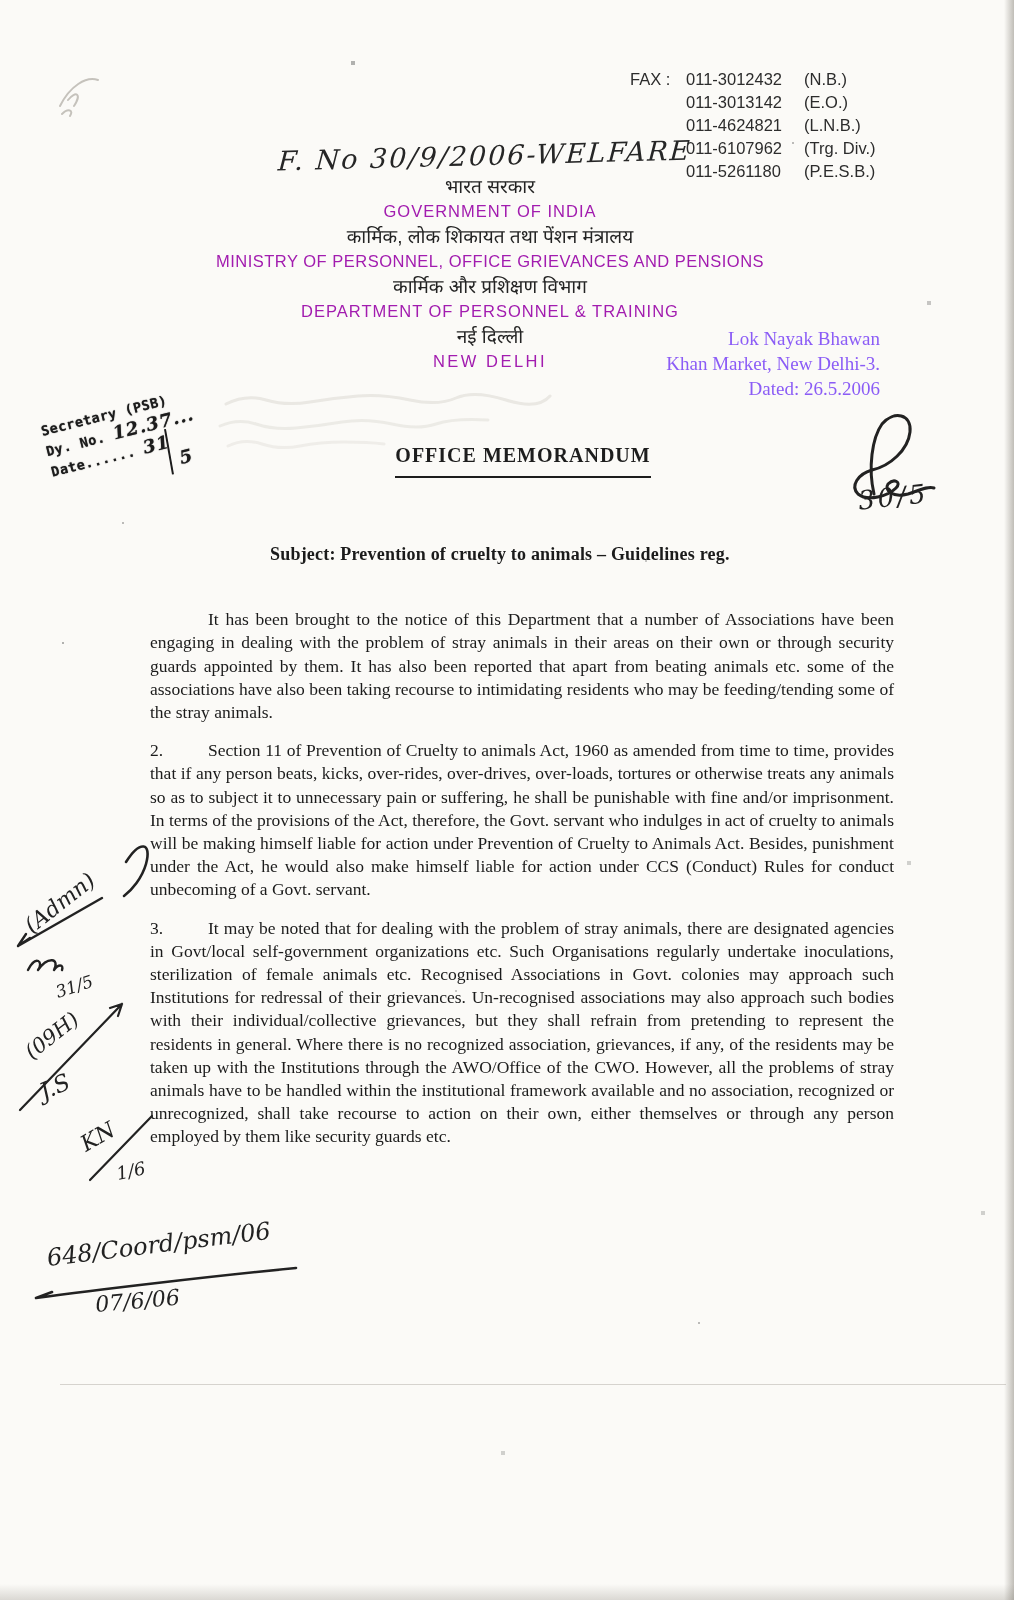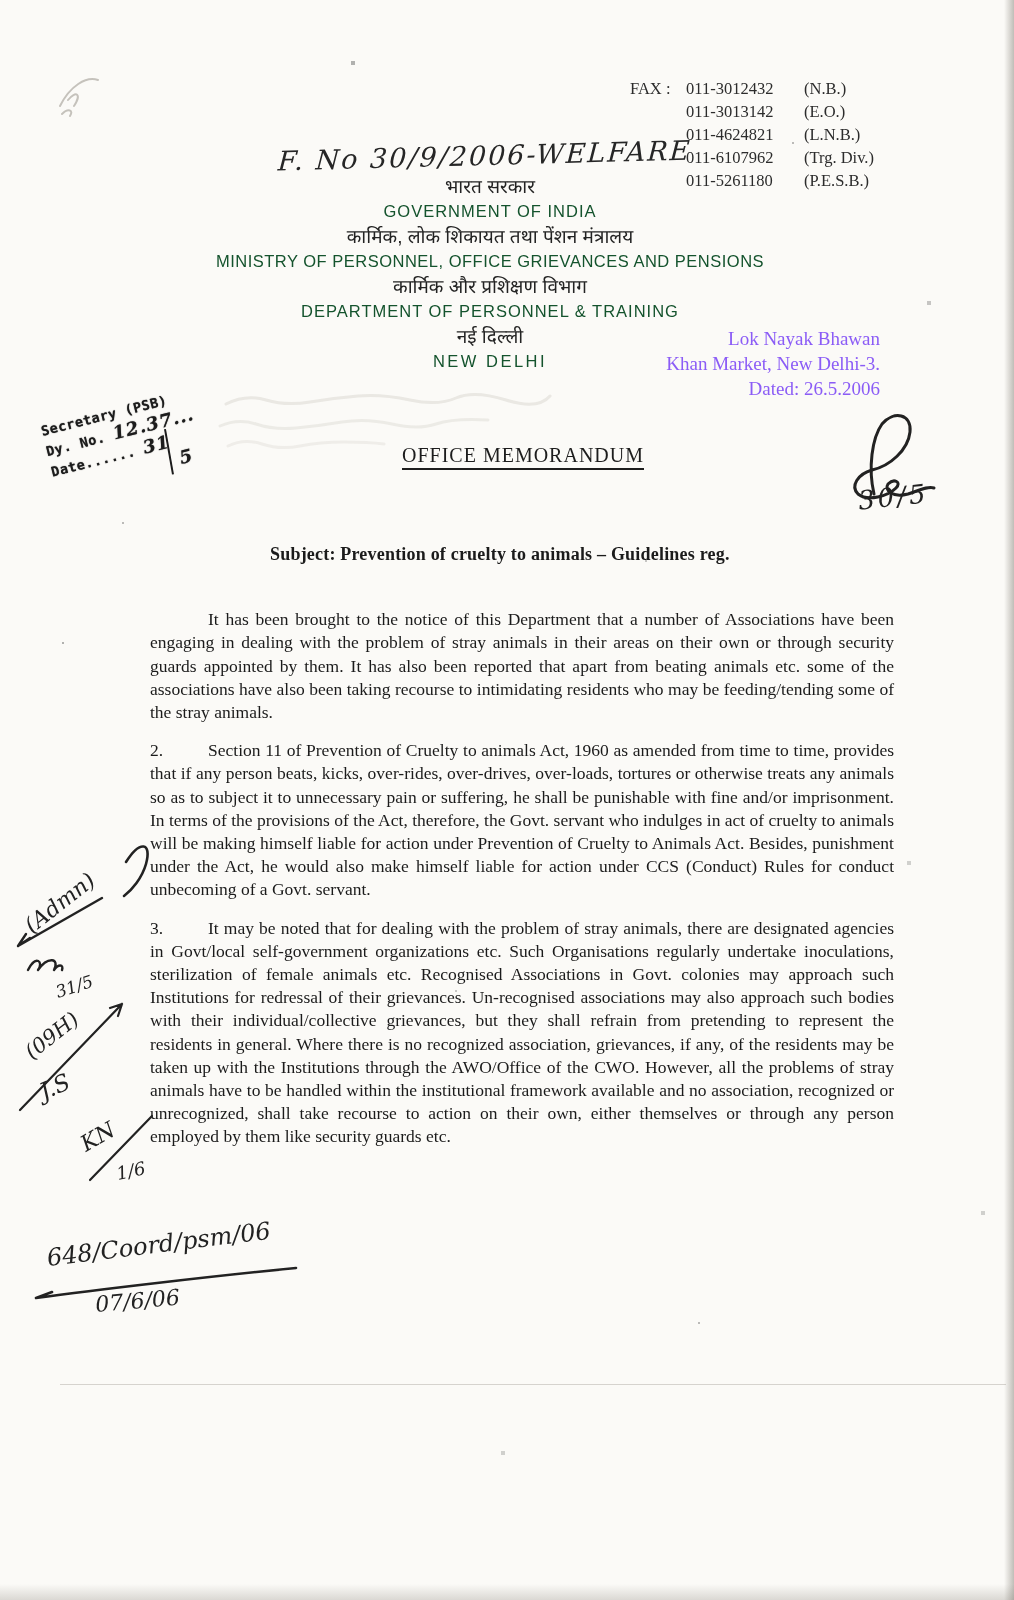--- a/index.html
+++ b/index.html
@@ -16,53 +16,53 @@
   .scanline{position:absolute;top:1384px;left:60px;width:946px;height:1px;
     background:#c9c6c0;opacity:.75;}
   .noise{position:absolute;top:0;left:0;width:2px;height:2px;background:transparent;
     box-shadow:352px 62px 0 1px rgba(40,40,40,.35), 792px 142px 0 0 rgba(40,40,40,.3),
     928px 302px 0 1px rgba(40,40,40,.25), 62px 642px 0 0 rgba(40,40,40,.35),
     908px 862px 0 1px rgba(40,40,40,.2), 698px 1322px 0 0 rgba(40,40,40,.3),
     502px 1452px 0 1px rgba(40,40,40,.2), 858px 1092px 0 0 rgba(40,40,40,.3),
     122px 522px 0 0 rgba(40,40,40,.3), 982px 1212px 0 1px rgba(40,40,40,.2),
     455px 990px 0 0 rgba(40,40,40,.25), 645px 560px 0 0 rgba(40,40,40,.25);}
   
-  .fax{position:absolute;left:630px;top:77px;font-family:Liberation Serif, serif;
+  .fax{position:absolute;left:630px;top:68px;font-family:Liberation Sans, sans-serif;
     font-size:16.5px;line-height:23px;color:#2c2c2c;}
   .fax-row{display:grid;grid-template-columns:56px 118px auto;}
   
   .file-no{position:absolute;left:278px;top:140px;
     font-family:"DejaVu Serif",serif;font-style:italic;font-size:27px;
     letter-spacing:2px;color:#262626;transform:rotate(-1.5deg) skewX(-5deg);
     white-space:nowrap;}
   
   .hdr{position:absolute;left:0;top:174px;width:980px;text-align:center;color:#232323;}
   .hdr .hin{font-family:"Liberation Sans",sans-serif;font-size:19px;line-height:25px;}
   .hdr .eng{font-family:"Liberation Sans",sans-serif;font-size:16.5px;line-height:25px;
-    letter-spacing:1px;color:#14532d;}
+    letter-spacing:1px;color:#a21caf;}
   .hdr .eng.wide{letter-spacing:.5px;}
   .hdr .city-en{letter-spacing:2.5px;}
   
   .addr{position:absolute;right:134px;top:326px;text-align:right;
     font-size:19px;line-height:25px;color:#8b5cf6;}
   
   .stamp{position:absolute;left:44px;top:402px;transform:rotate(-14deg);
     font-family:"DejaVu Sans Mono",monospace;font-weight:bold;font-size:13.5px;
     line-height:20px;color:#1c1c1c;letter-spacing:.5px;
     text-shadow:0 0 1px rgba(20,20,20,.8);white-space:nowrap;}
   .stamp .hw{font-family:"DejaVu Serif",serif;font-style:italic;font-size:18px;
     letter-spacing:1px;}
   .stamp-vline{position:absolute;left:118px;top:38px;width:2px;height:46px;
     background:#1c1c1c;transform:rotate(4deg);}
   .stamp-five{position:absolute;left:128px;top:60px;font-family:"DejaVu Serif",serif;
     font-style:italic;font-size:19px;}
   
   .om-title-wrap{position:absolute;left:16px;top:444px;width:1014px;text-align:center;}
-  .om-title{display:inline-block;font-weight:normal;font-size:20px;letter-spacing:1px;
-    border-bottom:2.5px solid #1d1d1d;padding-bottom:1px;}
+  .om-title{display:inline-block;font-weight:bold;font-size:20px;letter-spacing:1px;
+    border-bottom:2.5px solid #1d1d1d;padding-bottom:9px;}
   
   .sig{position:absolute;left:828px;top:408px;}
   .sig-date{position:absolute;left:858px;top:482px;font-family:"DejaVu Serif",serif;
     font-style:italic;font-size:26px;letter-spacing:3px;transform:rotate(-6deg);color:#222;}
   
   .body{position:absolute;left:150px;top:543px;width:744px;
     font-size:17.5px;line-height:23.2px;text-align:justify;color:#1b1b1b;}
   .subject{font-weight:bold;font-size:18px;margin:0 0 42px 120px;text-align:left;
     letter-spacing:.2px;}
   .body p{margin:0 0 15px 0;}

